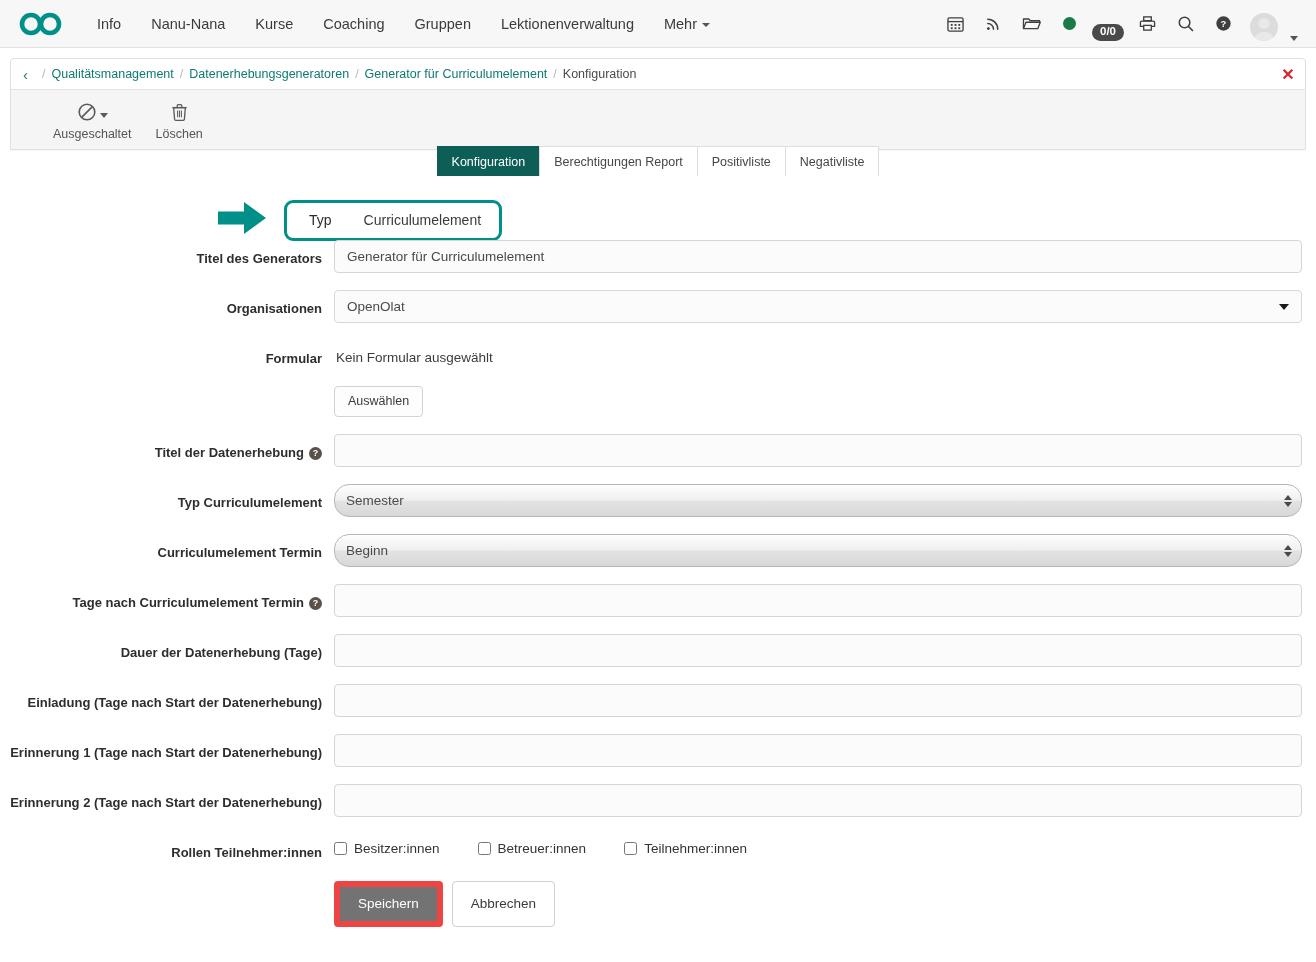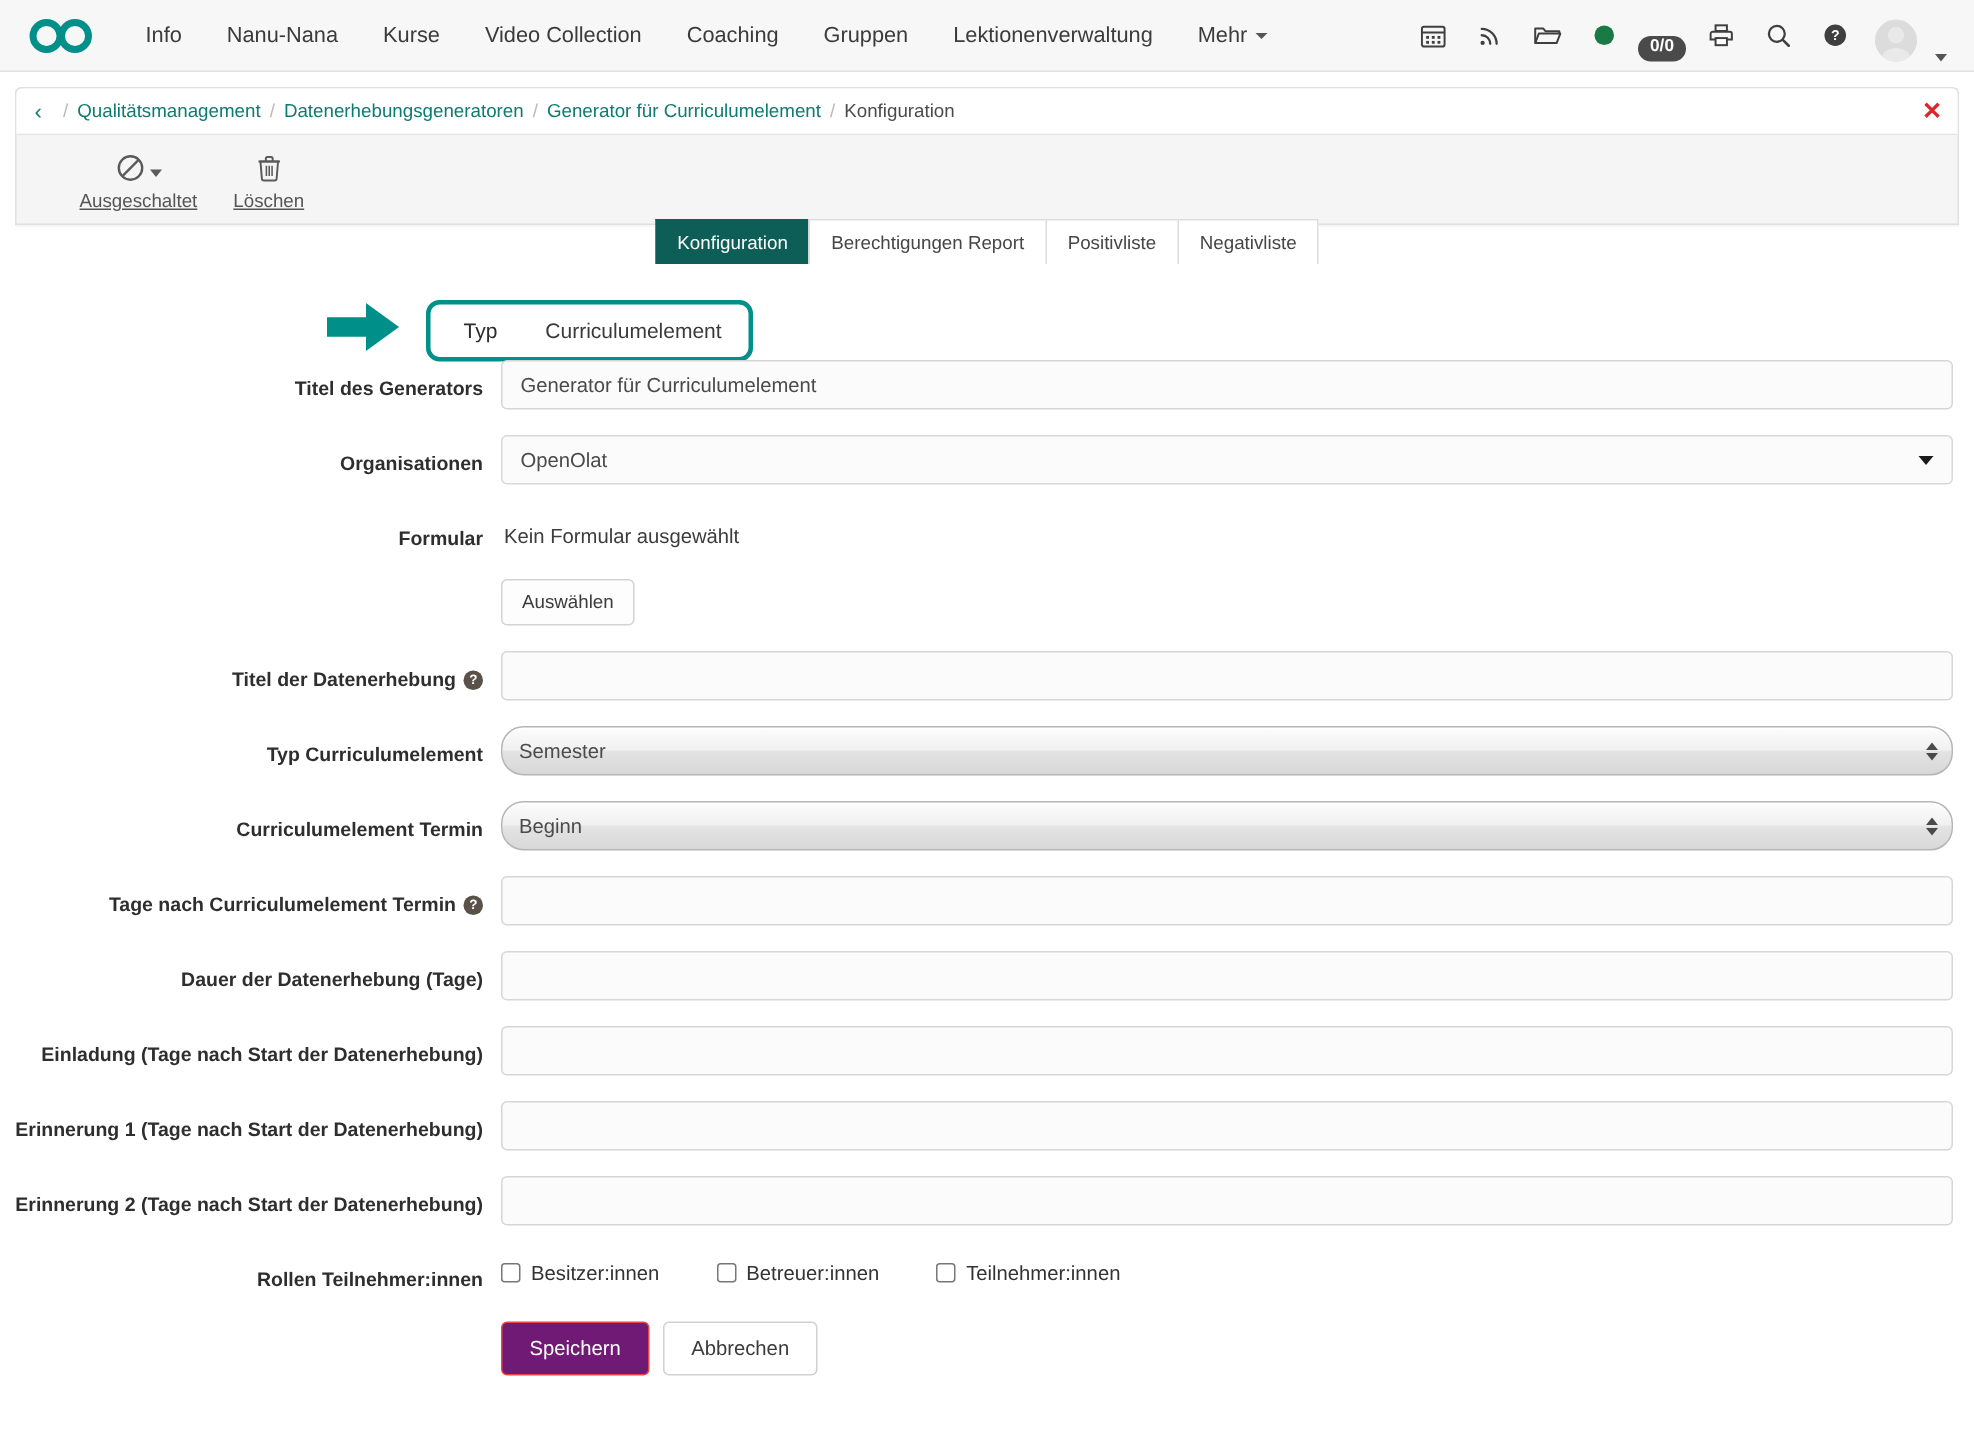--- a/index.html
+++ b/index.html
@@ -184,21 +184,20 @@
     display: flex;
     align-items: center;
     justify-content: center;
     gap: 3px;
   }
   .tool-btn .tb-label {
     font-size: 12.5px;
     margin-top: 3px;
     white-space: nowrap;
     color: #555;
-    text-decoration: underline;
   }
   .tb-caret {
     display: inline-block;
     width: 0; height: 0;
     border-left: 4px solid transparent;
     border-right: 4px solid transparent;
     border-top: 5px solid #5a5a5a;
     position: relative;
     top: 3px;
   }
@@ -403,22 +402,22 @@
     cursor: pointer;
   }
   .checkbox-item input[type="checkbox"] {
     width: 13px; height: 13px;
     margin: 0;
     cursor: pointer;
   }
 
   .action-row { display: flex; gap: 9px; padding-top: 8px; }
   .btn-primary {
-    background: #701a75;
-    border: 1px solid #ef4444;
+    background: #737373;
+    border: 6px solid #ef4444;
     color: #ffffff;
     border-radius: 4px;
     padding: 9px 18px;
     font-size: 13.5px;
     cursor: pointer;
     font-family: "Liberation Sans", sans-serif;
     line-height: 1.2;
   }
   .btn-default {
     background: #ffffff;
@@ -442,21 +441,20 @@
         <circle cx="12" cy="13" r="9"></circle>
         <circle cx="31" cy="13" r="9"></circle>
       </g>
     </svg>
   </div>
 
   <div class="nav-links">
     <a class="nav-link"><span>Info</span></a>
     <a class="nav-link"><span>Nanu-Nana</span></a>
     <a class="nav-link"><span>Kurse</span></a>
-    <a class="nav-link"><span>Video Collection</span></a>
     <a class="nav-link"><span>Coaching</span></a>
     <a class="nav-link"><span>Gruppen</span></a>
     <a class="nav-link"><span>Lektionenverwaltung</span></a>
     <a class="nav-link"><span>Mehr</span><span class="caret-down"></span></a>
   </div>
 
   <div class="nav-right">
     <div class="nav-icon">
       <svg width="17" height="17" viewBox="0 0 18 18">
           <rect x="1" y="3" width="16" height="14" rx="1.5" fill="none" stroke="#3f3f3f" stroke-width="1.4"></rect>

